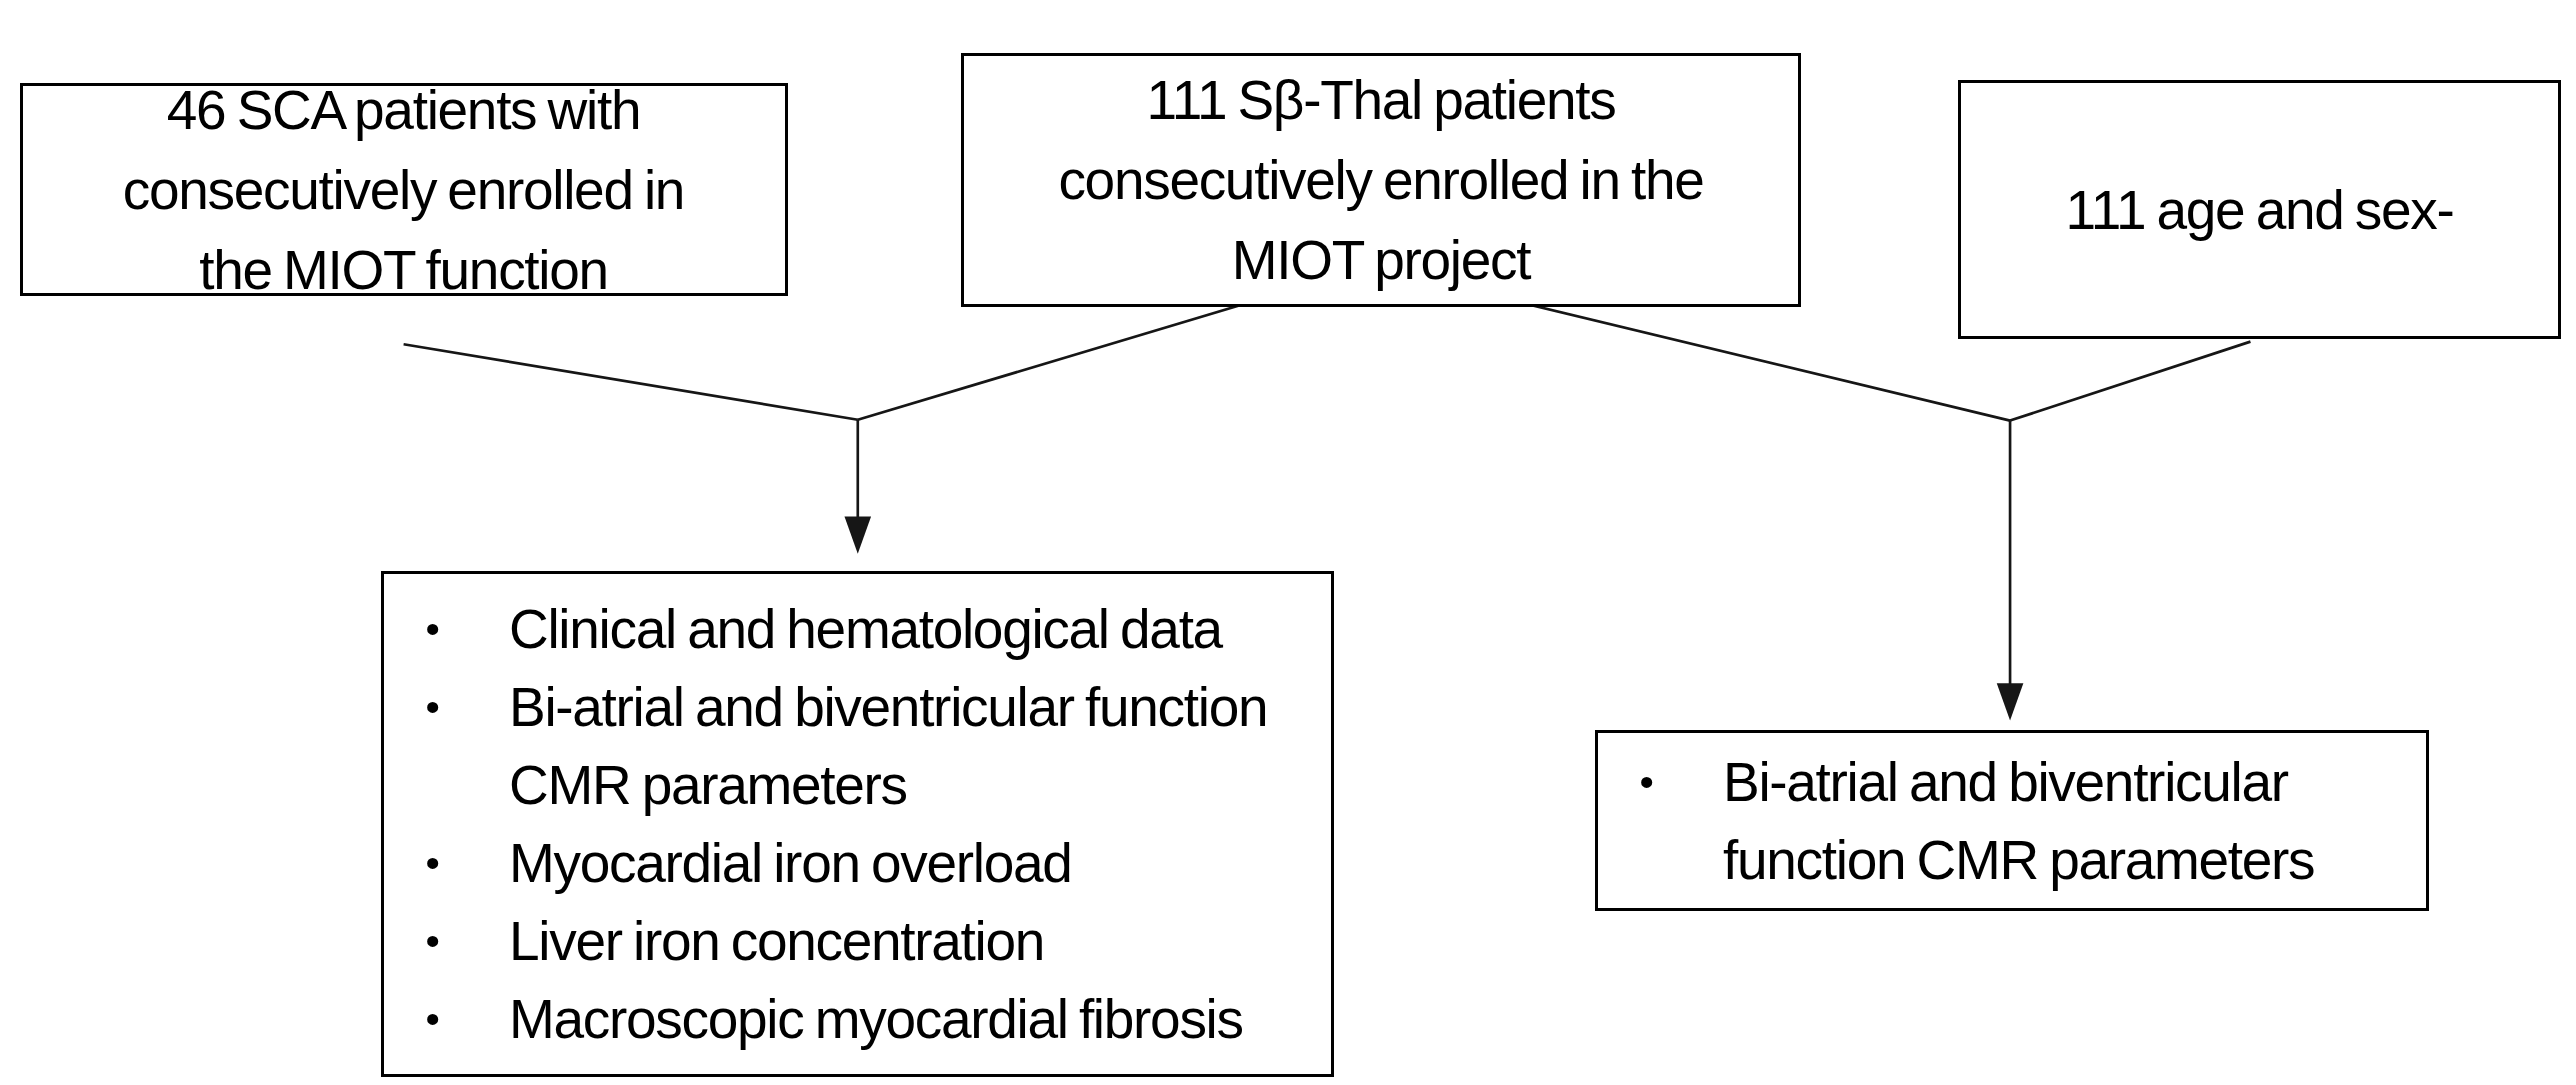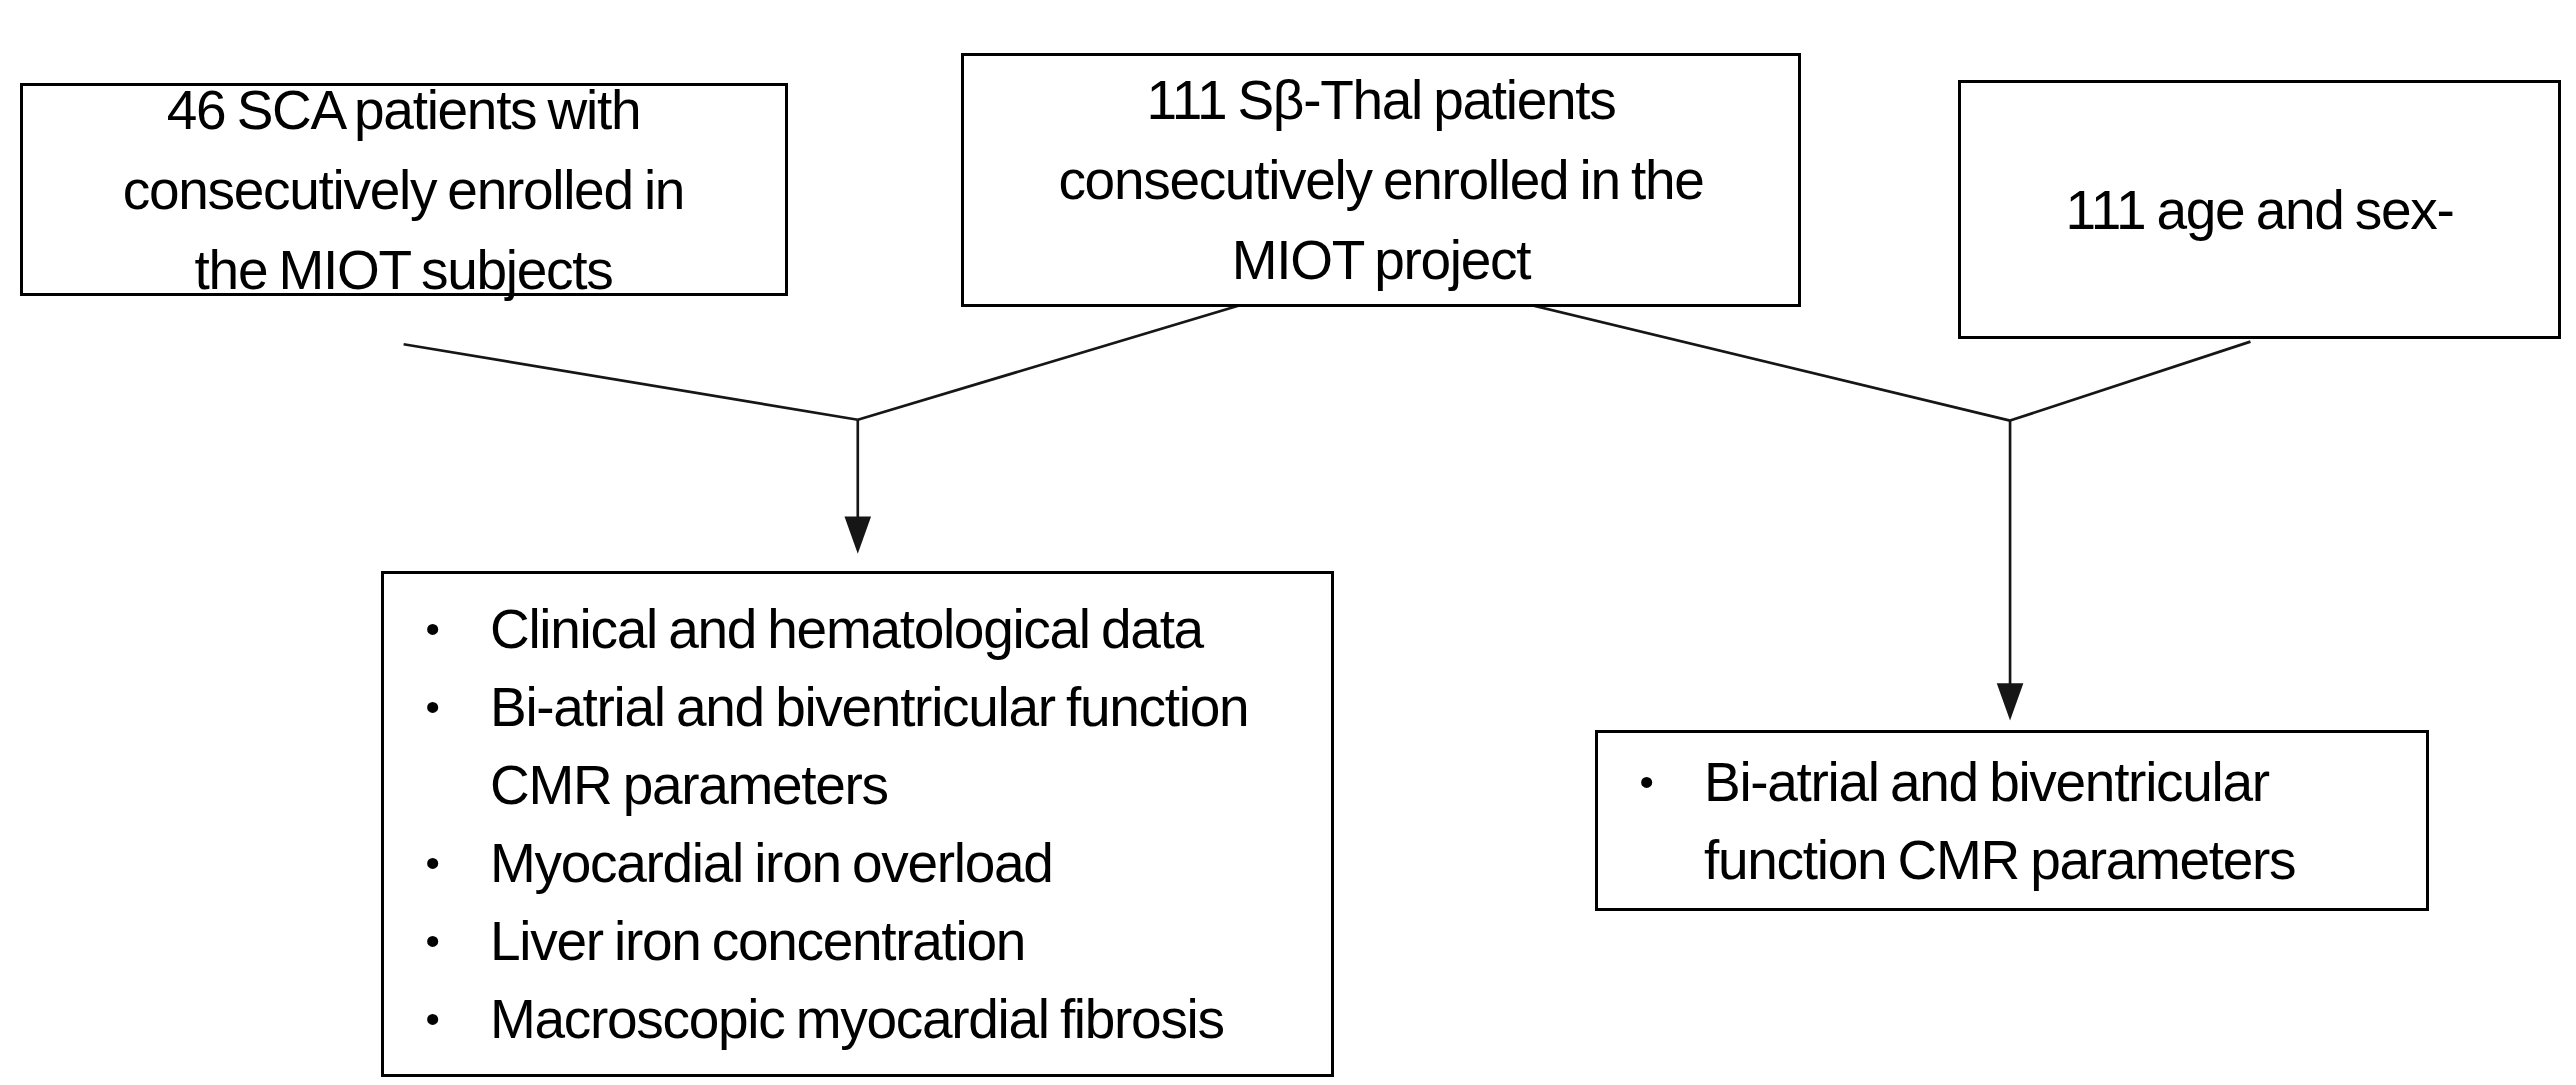--- a/index.html
+++ b/index.html
@@ -57,21 +57,21 @@
     word-spacing: -2.7px;
   }
   .bdot {
     flex: 0 0 75px;
     width: 75px;
     font-size: 41px;
     line-height: 78px;
     padding-left: 10.6px;
     box-sizing: border-box;
   }
-  .btext { flex: 1 1 auto; }
+  .btext { flex: 1 1 auto; margin-left: 19px; }
 </style>
 </head>
 <body>
 
 <div class="canvas">
 
   <svg class="connectors" viewBox="0 0 2904 1224" xmlns="http://www.w3.org/2000/svg">
 
     <line x1="455" y1="388" x2="967" y2="473" stroke="#161616" stroke-width="3"></line>
     <line x1="1545" y1="300" x2="967" y2="473" stroke="#161616" stroke-width="3"></line>
@@ -82,21 +82,21 @@
     <line x1="967" y1="473" x2="967" y2="586" stroke="#161616" stroke-width="3"></line>
     <polygon points="952,582 982,582 967,624" fill="#161616"></polygon>
 
     <line x1="2266" y1="474" x2="2266" y2="774" stroke="#161616" stroke-width="3"></line>
     <polygon points="2251,770 2281,770 2266,812" fill="#161616"></polygon>
   </svg>
 
   <div class="box topbox" id="box-sca">
     <div class="tline">46 SCA patients with</div>
     <div class="tline">consecutively enrolled in</div>
-    <div class="tline">the MIOT subjects</div>
+    <div class="tline">the MIOT function</div>
   </div>
 
   <div class="box topbox" id="box-sbthal">
     <div class="tline">111 Sβ-Thal patients</div>
     <div class="tline">consecutively enrolled in the</div>
     <div class="tline">MIOT project</div>
   </div>
 
   <div class="box topbox" id="box-healthy">
     <div class="tline">111 age and sex-</div>

